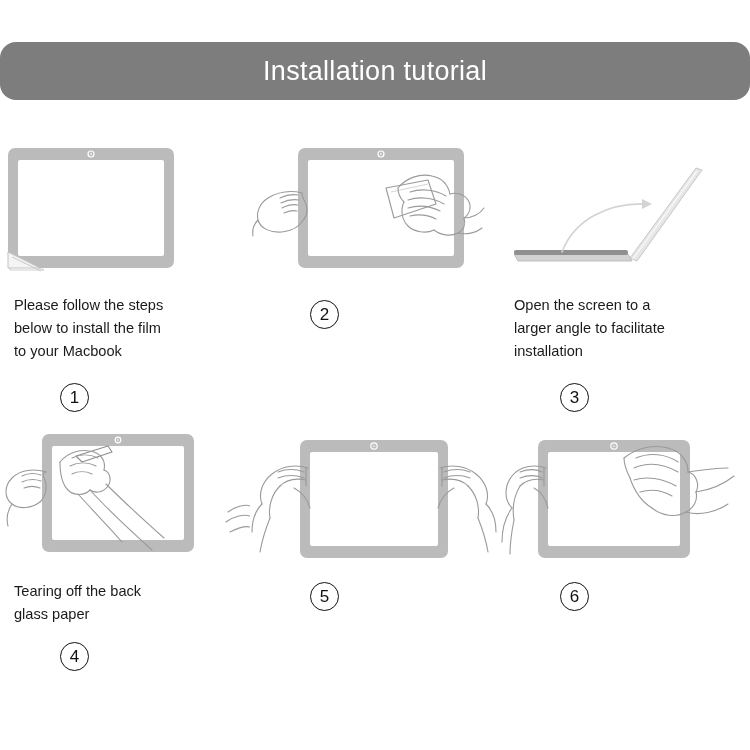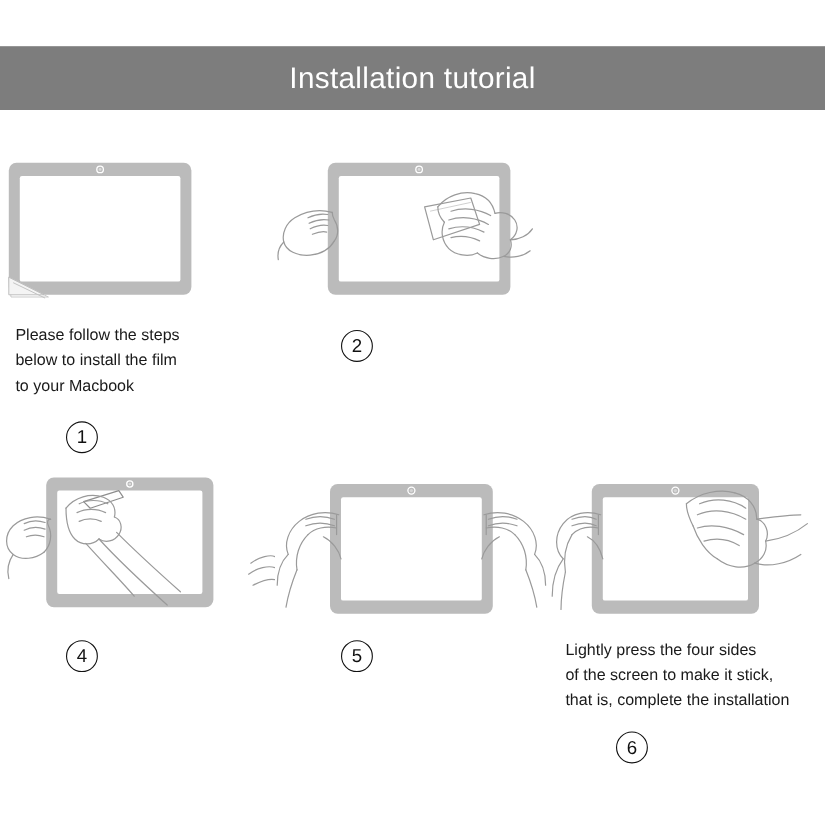--- a/index.html
+++ b/index.html
@@ -20,20 +20,21 @@
   .header-banner {
     position: absolute;
     left: 0;
     top: 42px;
     width: 750px;
     height: 58px;
     background: #7d7d7d;
     display: flex;
     align-items: center;
     justify-content: center;
+    border-radius: 16px;
   }
   .header-title {
     color: #ffffff;
     font-size: 27px;
     font-weight: 400;
     letter-spacing: 0.3px;
     line-height: 1;
   }
 
   
@@ -176,20 +177,43 @@
             <path d="M208 93 C216 95 226 93 232 88"></path>
             <path d="M214 78 C222 78 230 74 234 68"></path>
           </g>
         </svg>
       </div>
       <div class="step-number-wrap">
         <div class="step-number">2</div>
       </div>
     </div>
 
+    <div class="step-cell">
+      <div class="step-art">
+        <svg width="250" height="140" viewBox="0 0 250 140">
+
+          <path d="M14 114 L128 114 L132 121 L18 121 Z" fill="#d2d2d2" stroke="#b4b4b4" stroke-width="0.8"></path>
+          <rect x="14" y="110" width="114" height="5" rx="2" fill="#8f8f8f"></rect>
+
+          <path d="M130 118 L196 28 L202 30 L137 121 Z" fill="#e6e6e6" stroke="#bdbdbd" stroke-width="0.8"></path>
+          <path d="M133 119 L197 31" fill="none" stroke="#f6f6f6" stroke-width="1.6"></path>
+
+          <g fill="none" stroke="#d3d3d3" stroke-width="1.6" stroke-linecap="round">
+            <path d="M62 112 C74 80 108 62 148 64"></path>
+          </g>
+          <path d="M142 59 L152 64 L142 69 Z" fill="#d3d3d3"></path>
+        </svg>
+      </div>
+      <div class="step-caption">Open the screen to a
+larger angle to facilitate
+installation</div>
+      <div class="step-number-wrap">
+        <div class="step-number">3</div>
+      </div>
+    </div>
   </div>
 
   <div class="steps-row row-bottom">
 
     <div class="step-cell">
       <div class="step-art">
         <svg width="250" height="140" viewBox="0 0 250 140">
           <rect x="42" y="8" width="152" height="118" rx="7" ry="7" fill="#bbbbbb"></rect>
           <rect x="52" y="20" width="132" height="94" rx="2" ry="2" fill="#ffffff"></rect>
           <circle cx="118" cy="14" r="2.8" fill="none" stroke="#ffffff" stroke-width="1.2"></circle>
@@ -219,20 +243,22 @@
             <path d="M78 68 C96 88 110 102 122 116"></path>
           </g>
 
           <g fill="none" stroke="#9a9a9a" stroke-width="1.1" stroke-linecap="round" stroke-linejoin="round">
             <path d="M228 86 C236 80 246 78 250 80"></path>
             <path d="M226 96 C234 90 244 88 250 90"></path>
             <path d="M230 106 C238 102 246 100 250 101"></path>
           </g>
         </svg>
       </div>
+      <div class="step-caption">Tearing off the back
+glass paper</div>
       <div class="step-number-wrap">
         <div class="step-number">4</div>
       </div>
     </div>
 
     <div class="step-cell">
       <div class="step-art">
         <svg width="250" height="140" viewBox="0 0 250 140">
           <rect x="50" y="14" width="148" height="118" rx="7" ry="7" fill="#bbbbbb"></rect>
           <rect x="60" y="26" width="128" height="94" rx="2" ry="2" fill="#ffffff"></rect>
@@ -300,21 +326,18 @@
             <path d="M136 32 C150 26 166 28 178 36"></path>
             <path d="M134 42 C148 36 164 38 178 46"></path>
             <path d="M134 54 C146 50 162 52 176 60"></path>
             <path d="M140 66 C150 63 162 64 172 70"></path>
             <path d="M186 86 C200 90 216 86 228 78"></path>
             <path d="M196 66 C210 64 224 58 234 50"></path>
             <path d="M188 46 C202 44 216 42 228 42"></path>
           </g>
         </svg>
       </div>
-      <div class="step-caption">Lightly press the four sides
-of the screen to make it stick,
-that is, complete the installation</div>
       <div class="step-number-wrap">
         <div class="step-number">6</div>
       </div>
     </div>
   </div>
 </div>
 
 </body></html>

